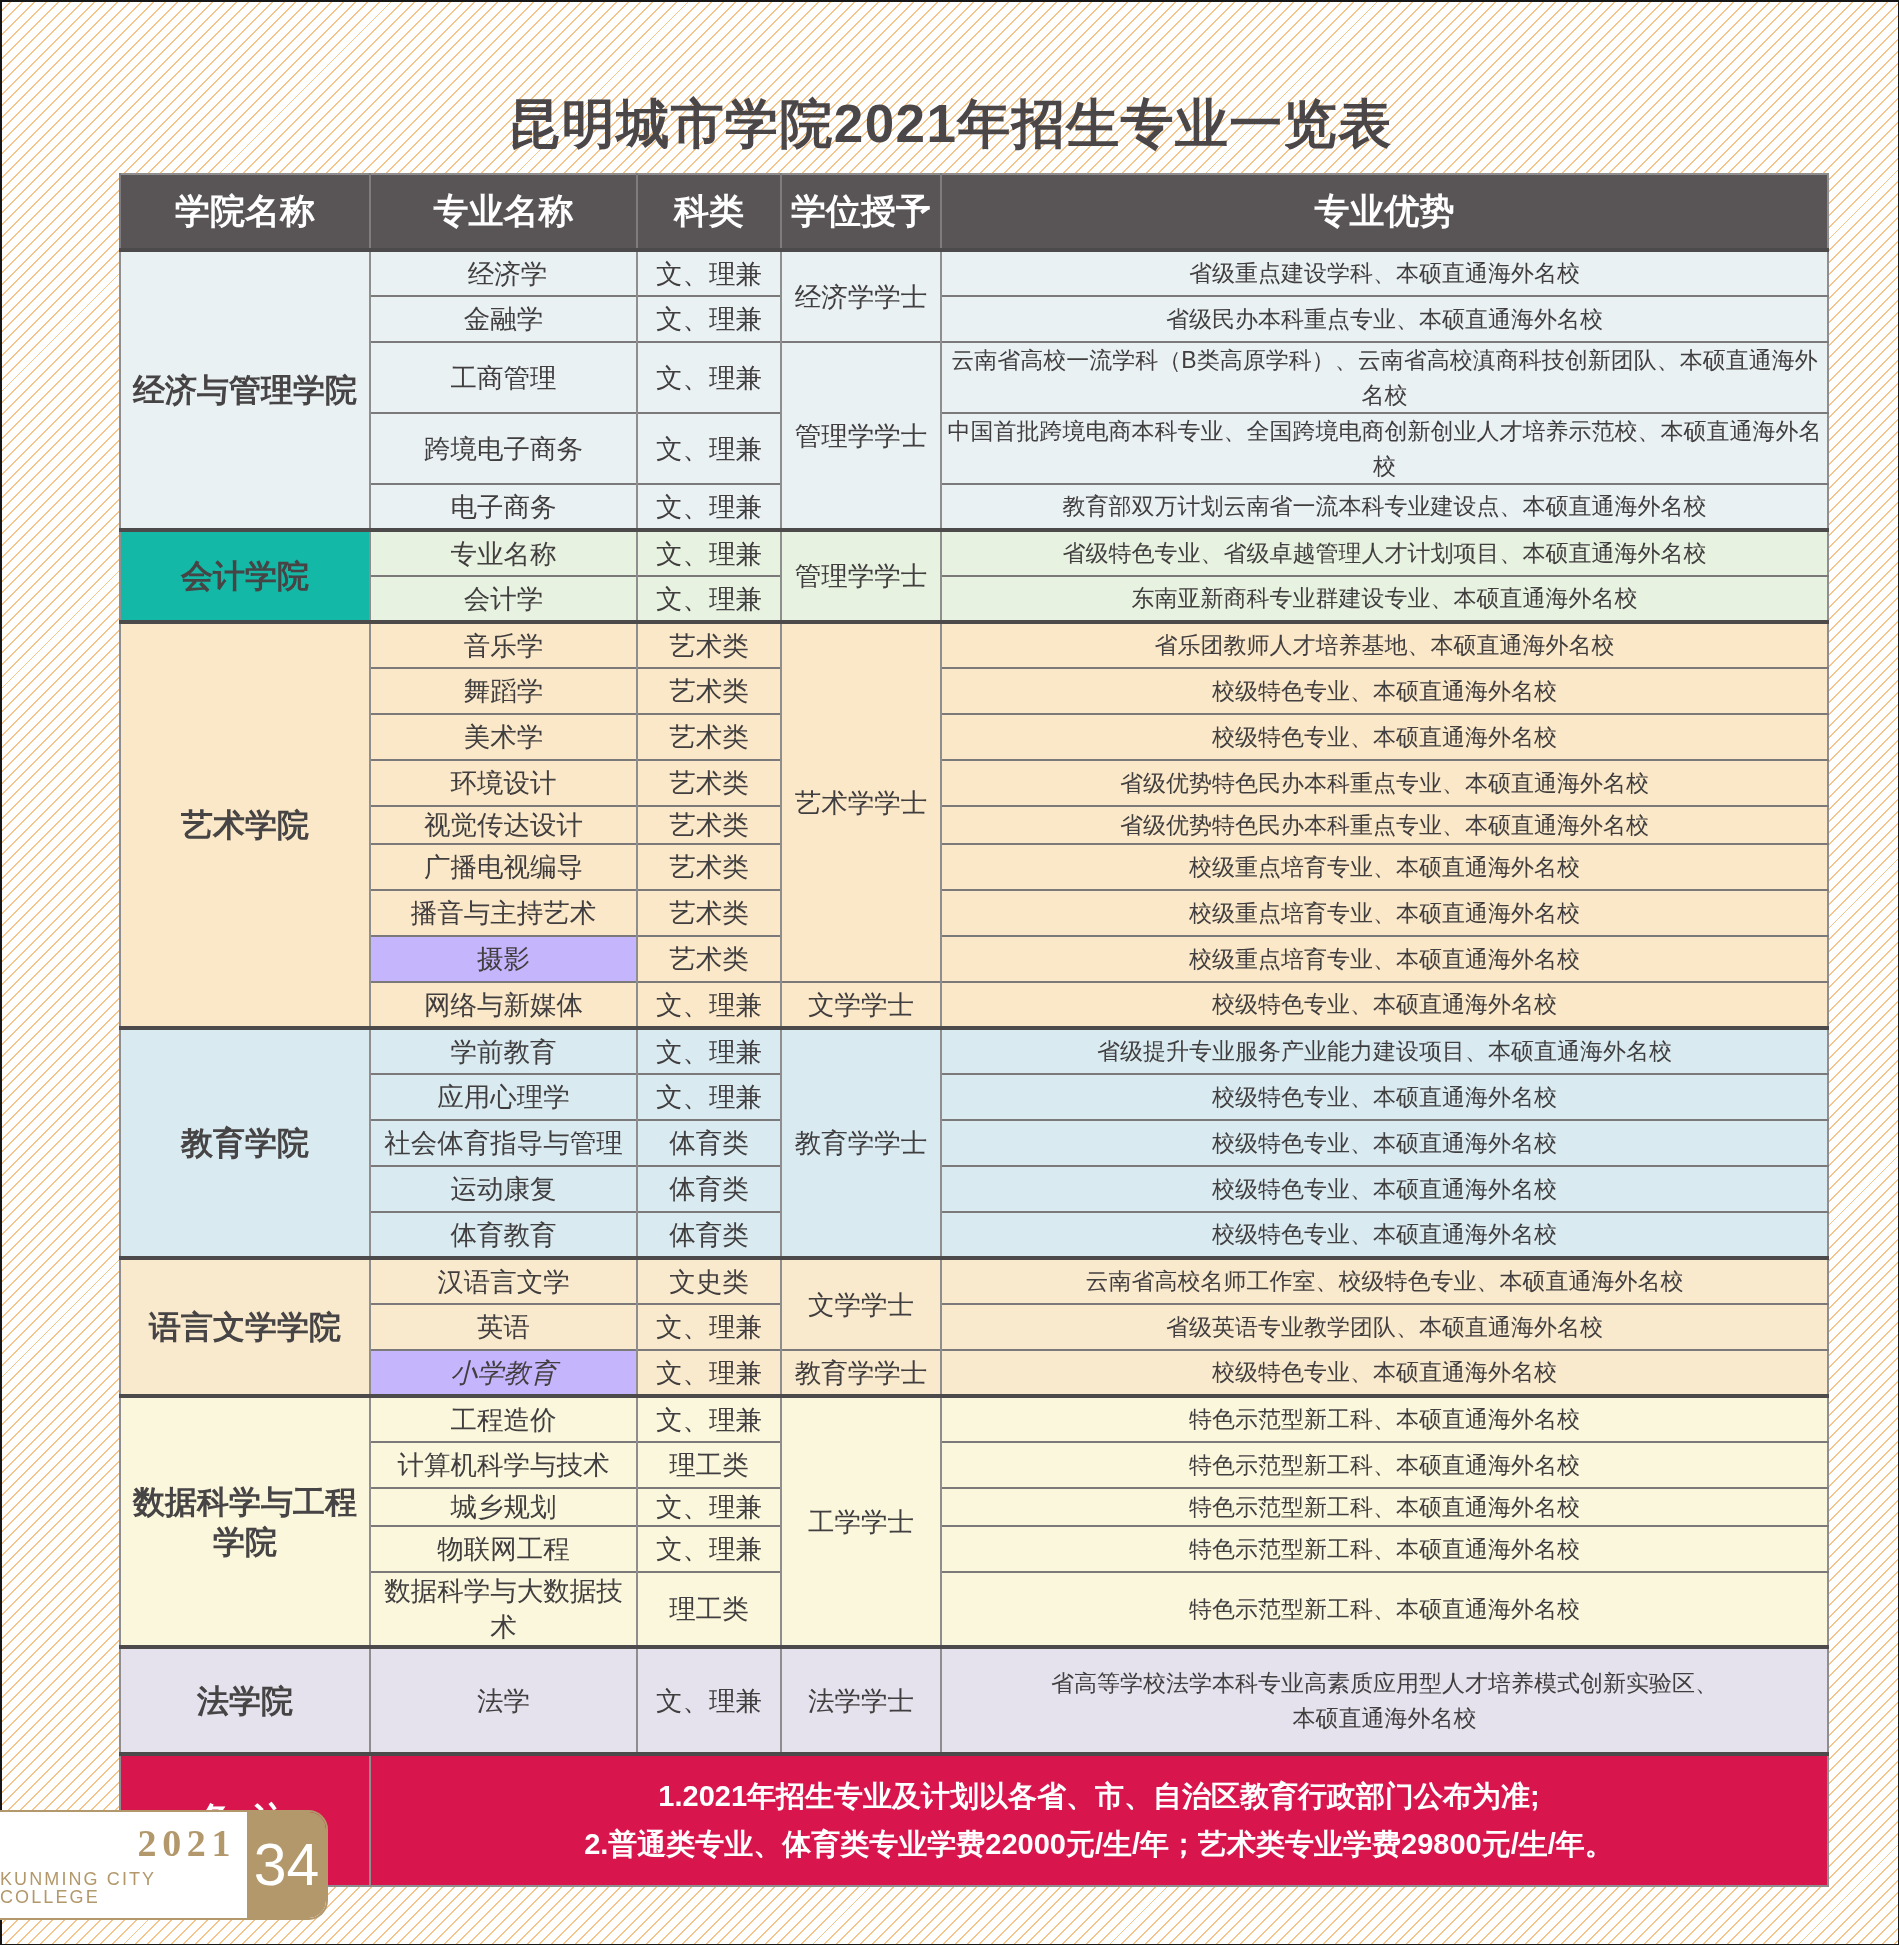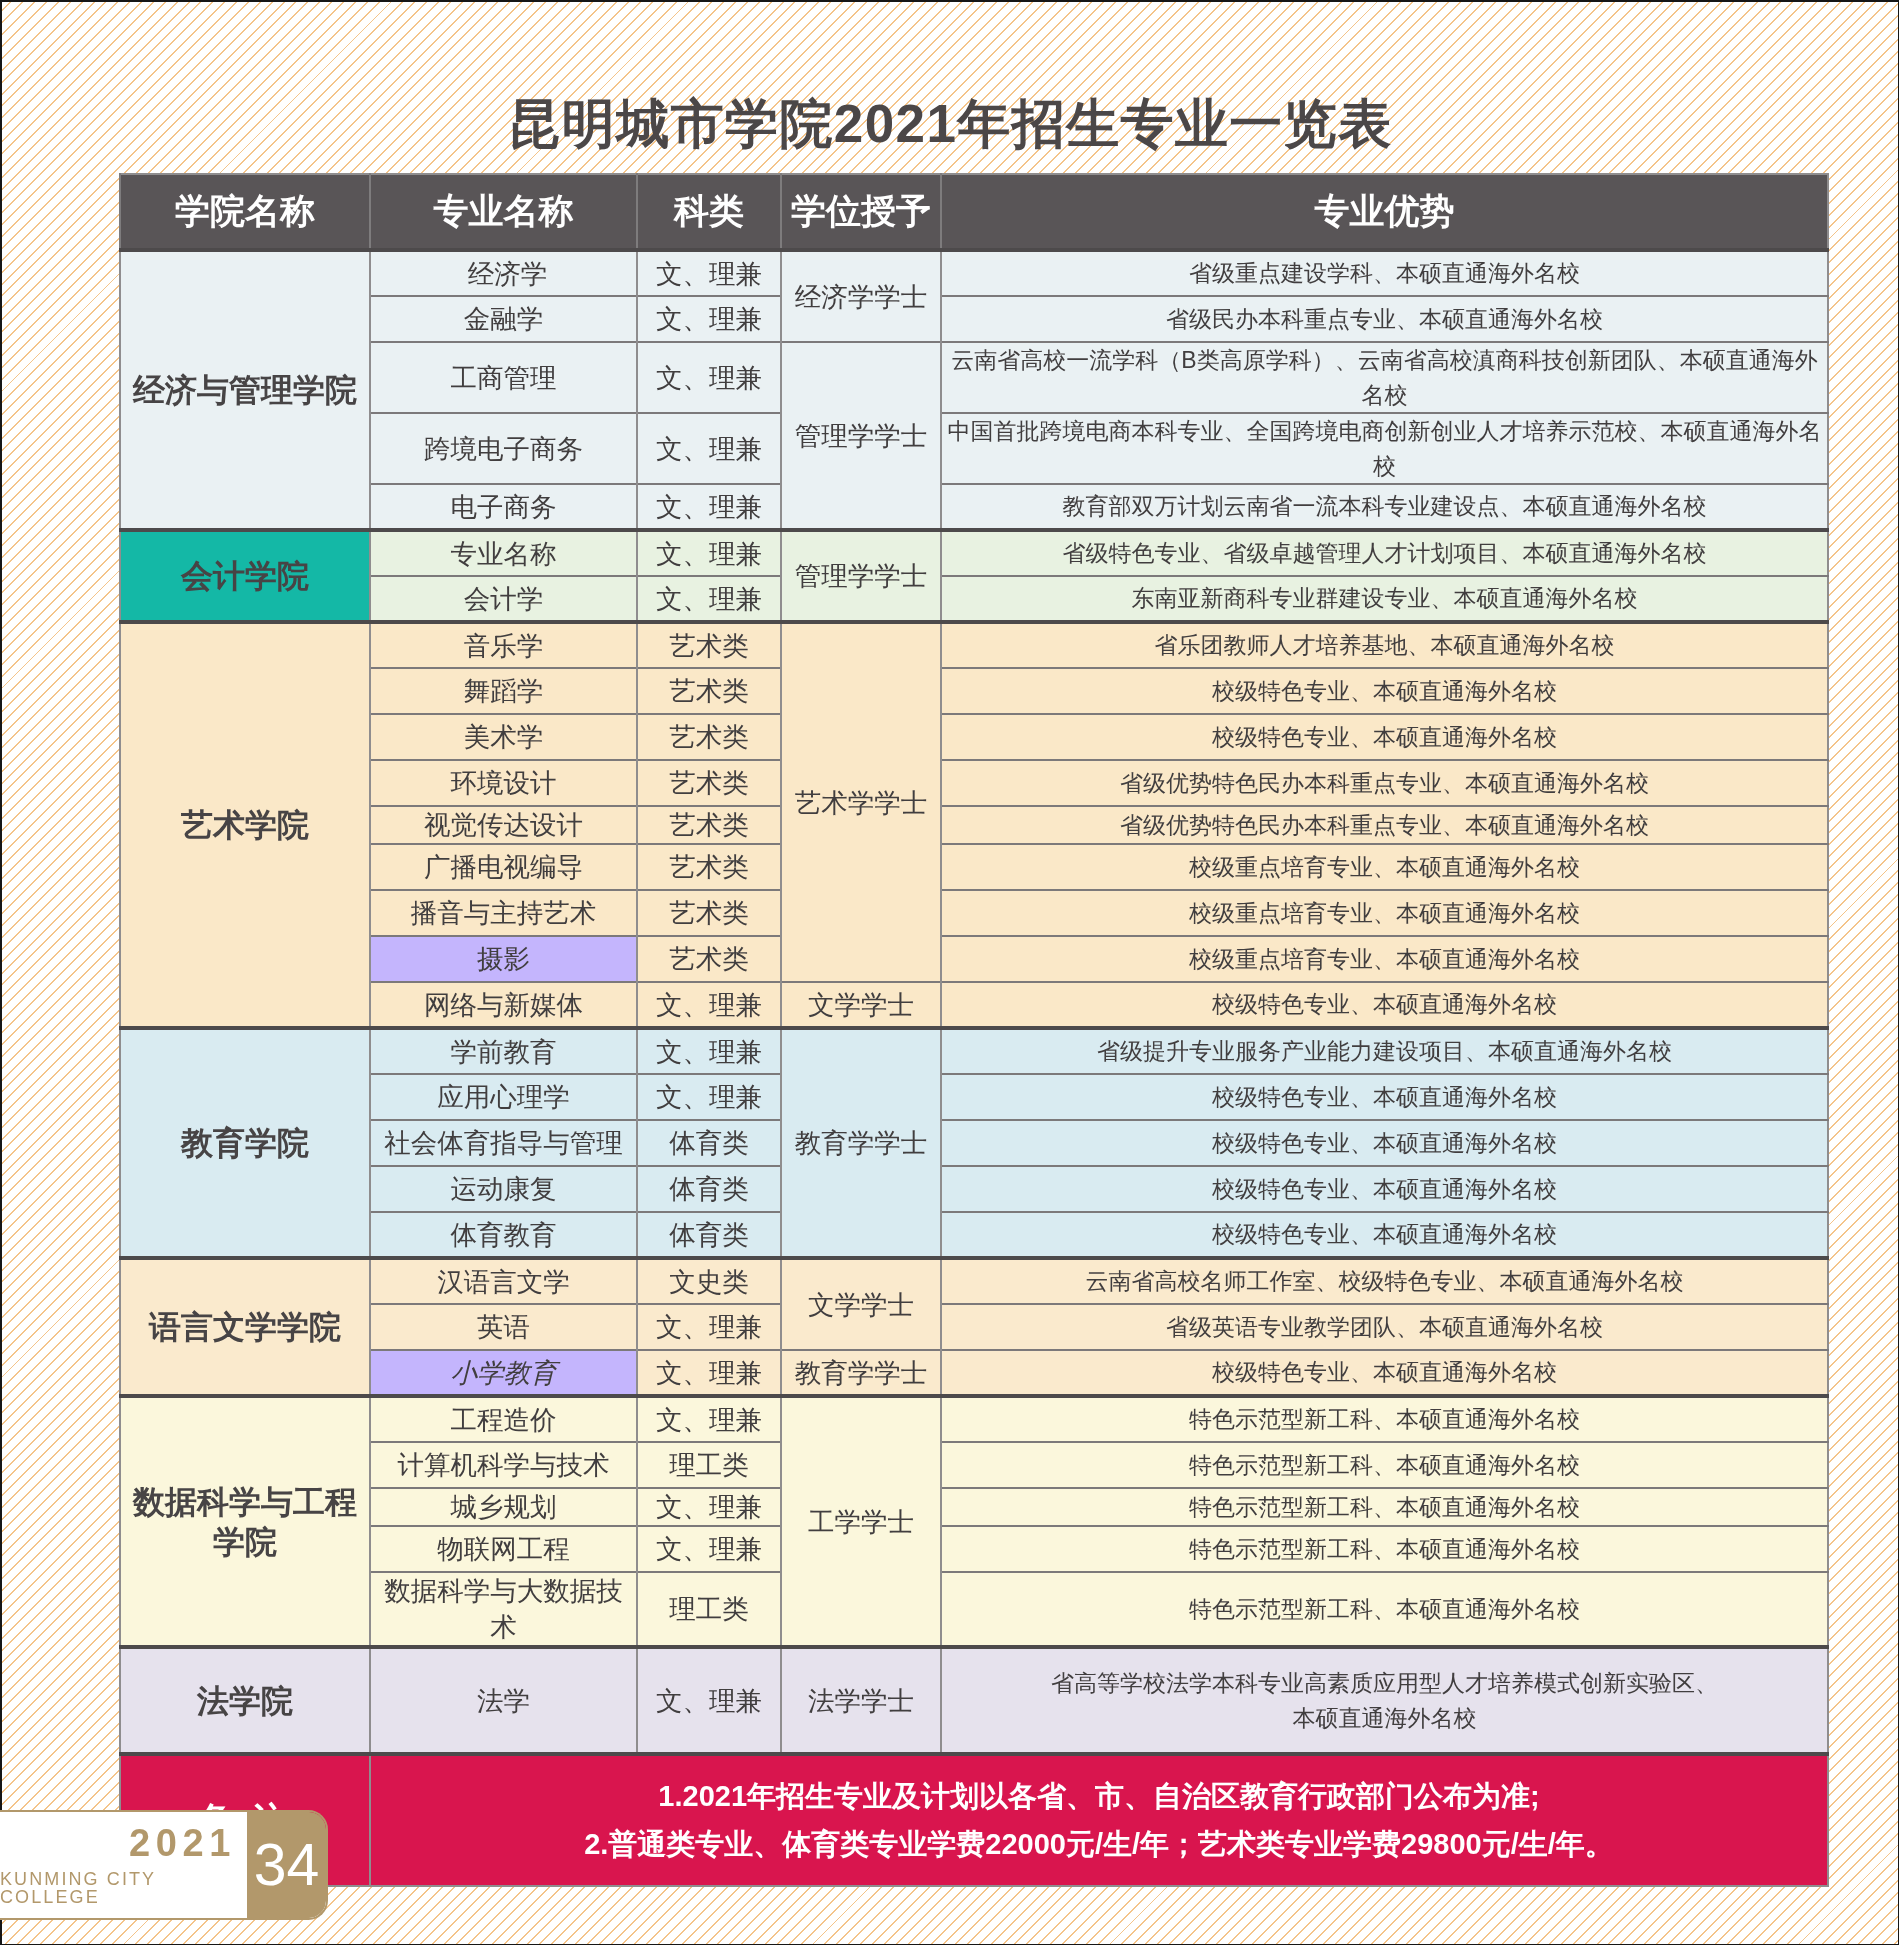--- a/index.html
+++ b/index.html
@@ -42,21 +42,21 @@
   .footer-badge{
     position:absolute;left:0;top:1810px;width:328px;height:110px;display:flex;
     border:2.1px solid #b2986b;border-left:none;border-radius:0 19.5px 19.5px 0;
     overflow:hidden;z-index:5;box-sizing:border-box;
   }
   .fb-white{
     flex:1;background:#ffffff;display:flex;flex-direction:column;
     justify-content:center;align-items:flex-end;padding-right:11px;
   }
   .fb-year{
-    font-family:Liberation Sans, sans-serif;font-size:38px;font-weight:bold;
+    font-family:Liberation Serif, serif;font-size:38px;font-weight:bold;
     color:#b2986b;letter-spacing:5.6px;line-height:1;
   }
   .fb-college{font-size:18px;color:#b2986b;letter-spacing:2.1px;margin-top:8.4px;line-height:1;}
   .fb-gold{
     width:79px;background:#b2986b;display:flex;align-items:center;justify-content:center;
     border-radius:0 16.7px 16.7px 0;
   }
   .fb-page{font-size:59px;color:#ffffff;line-height:1;}
 </style>
 </head>

